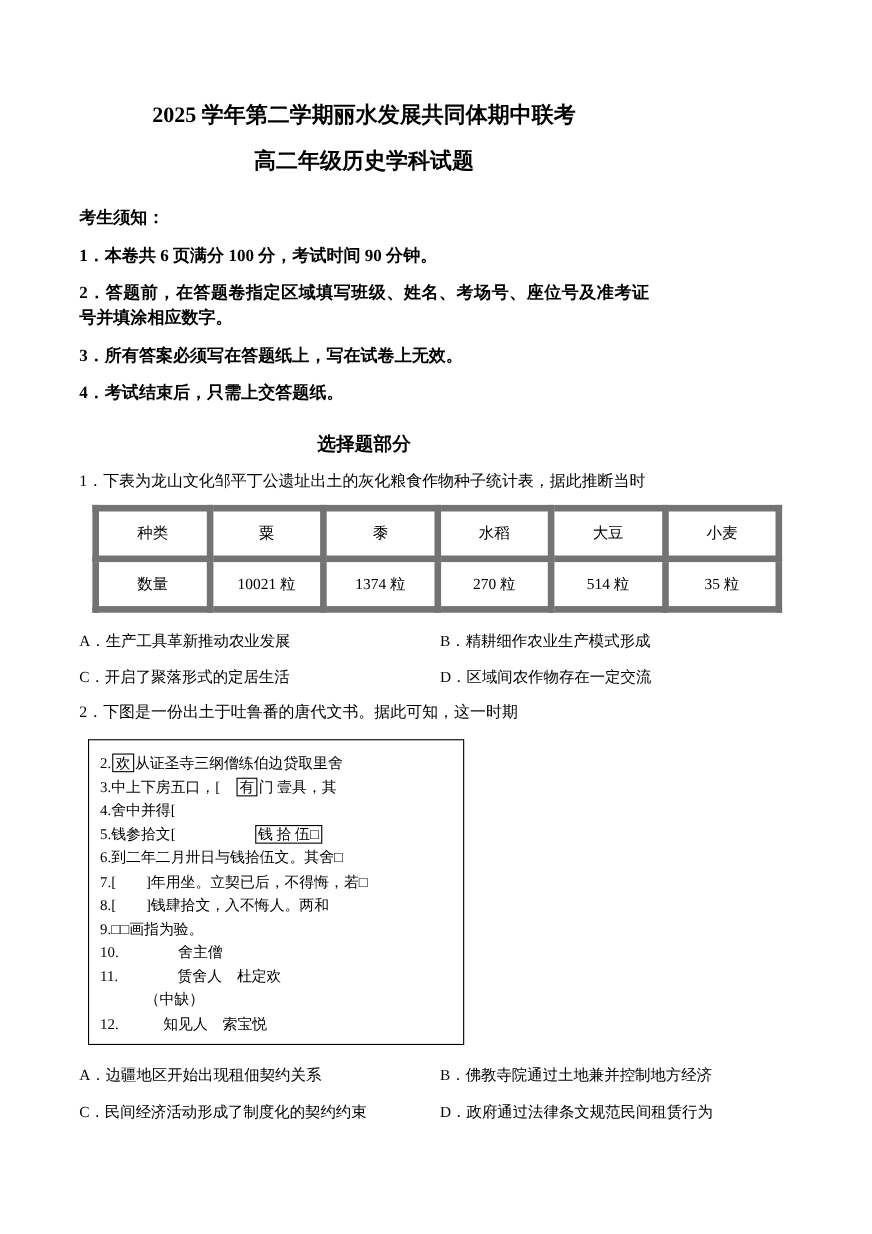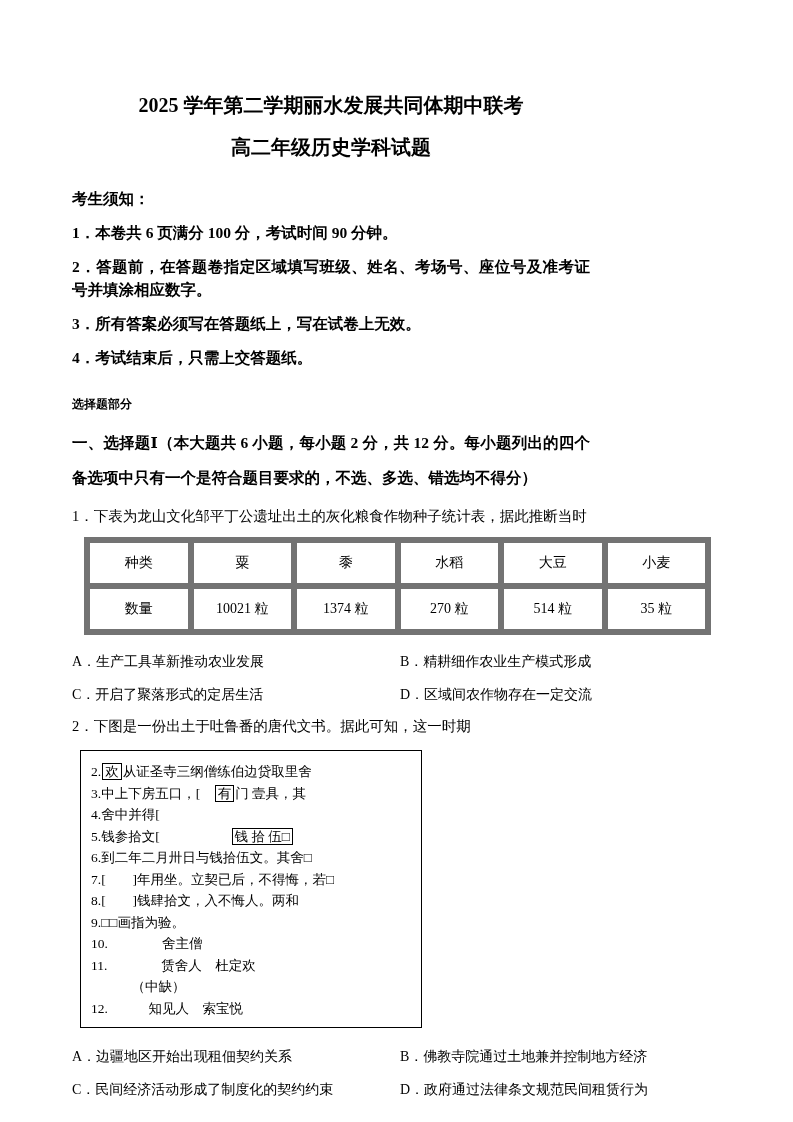--- a/index.html
+++ b/index.html
@@ -11,21 +11,21 @@
   }
   .page { padding: 92px 72px 0 72px; width: 662px; }
 
   .title   { text-align: center; font-size: 20px; font-weight: bold; line-height: 26px; }
   .subtitle{ text-align: center; font-size: 20px; font-weight: bold; line-height: 26px; margin-top: 16px; }
 
   .notice { margin-top: 28px; font-weight: bold; font-size: 15.5px; }
   .notice-heading { line-height: 22px; }
   .notice-item { margin-top: 11px; line-height: 23px; text-align: justify; }
 
-  .section-heading { font-size: 12px; font-weight: bold; margin-top: 22px; line-height: 26px; }
+  .section-heading { text-align: center; font-size: 17px; font-weight: bold; margin-top: 22px; line-height: 26px; }
 
   .intro { font-weight: bold; font-size: 15.5px; margin-top: 8px; line-height: 35px; text-align: justify; }
 
   .stem { font-size: 14.5px; margin-top: 11px; line-height: 21px; }
 
   table.seed-table { border-collapse: collapse; margin: 10px 0 0 12px; width: 627px; table-layout: fixed; }
   table.seed-table td {
     border: 6px solid #737373; text-align: center; vertical-align: middle;
     font-size: 14px; height: 46px; padding: 2px;
   }
@@ -55,21 +55,20 @@
     <div id="notice-list">
         <div class="notice-item">1．本卷共 6 页满分 100 分，考试时间 90 分钟。</div>
         <div class="notice-item">2．答题前，在答题卷指定区域填写班级、姓名、考场号、座位号及准考证号并填涂相应数字。</div>
         <div class="notice-item">3．所有答案必须写在答题纸上，写在试卷上无效。</div>
         <div class="notice-item">4．考试结束后，只需上交答题纸。</div>
       </div>
   </div>
 
   <div class="section-heading">选择题部分</div>
 
-  <div class="intro">一、选择题Ⅰ（本大题共 6 小题，每小题 2 分，共 12 分。每小题列出的四个备选项中只有一个是符合题目要求的，不选、多选、错选均不得分）</div>
 
   <div class="stem">1．下表为龙山文化邹平丁公遗址出土的灰化粮食作物种子统计表，据此推断当时</div>
 
   <table class="seed-table">
     <tbody id="q1-tbody">
         <tr>
           <td>种类</td>
           <td>粟</td>
           <td>黍</td>
           <td>水稻</td>

